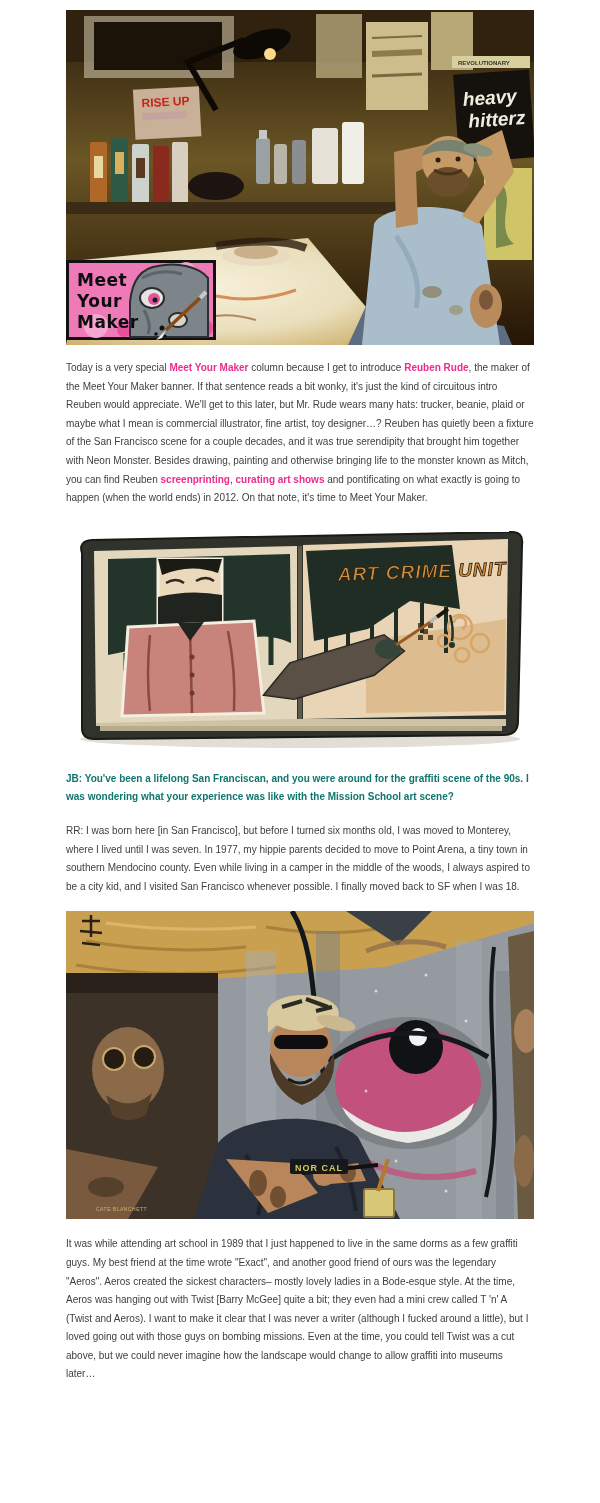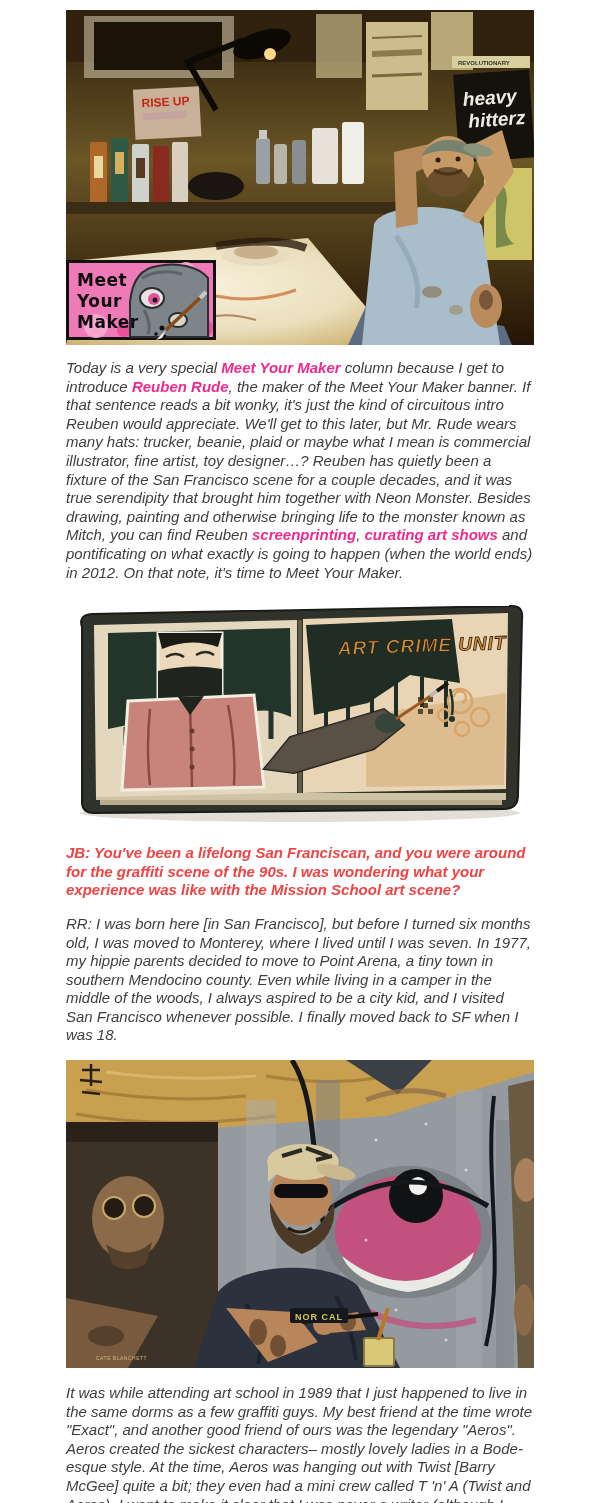--- a/index.html
+++ b/index.html
@@ -4,22 +4,22 @@
 <style>
   html,body{margin:0;padding:0;background:#ffffff;}
   body{width:600px;font-family:"Liberation Sans",sans-serif;}
   .post{padding:10px 66px 0 66px;}
   figure{margin:0;}
   .photo{width:468px;display:block;line-height:0;}
   .photo svg{display:block;}
   .ph1{margin:0 0 12px 0;}
   .ph2{margin:0 0 15px 0;}
   .ph3{margin:1px 0 16px 0;}
-  p{font-size:15px;line-height:18.6px;color:#3e3e3e;margin:14px 0 15px 0;font-style:italic;}
-  p.qbold{font-weight:bold;color:#ef4444;}
+  p{font-size:10px;line-height:18.6px;color:#3e3e3e;margin:14px 0 15px 0;}
+  p.qbold{font-weight:bold;color:#0f766e;}
   a.pink{color:#ee2b8c;font-weight:bold;text-decoration:none;cursor:pointer;}
 </style>
 </head>
 <body>
 
 <div class="post">
 
   <figure class="photo ph1">
     <svg width="468" height="335" viewBox="0 0 468 335" xmlns="http://www.w3.org/2000/svg">
       <defs>

